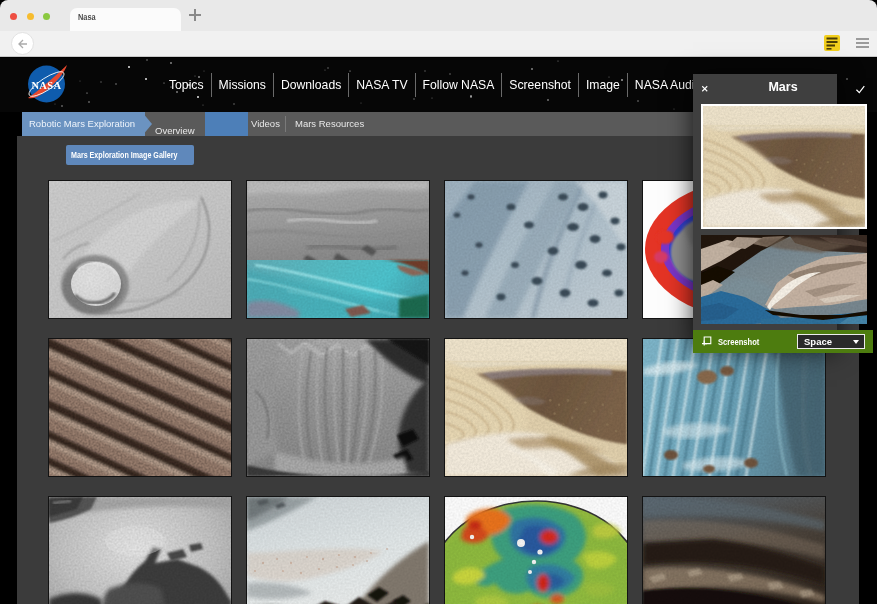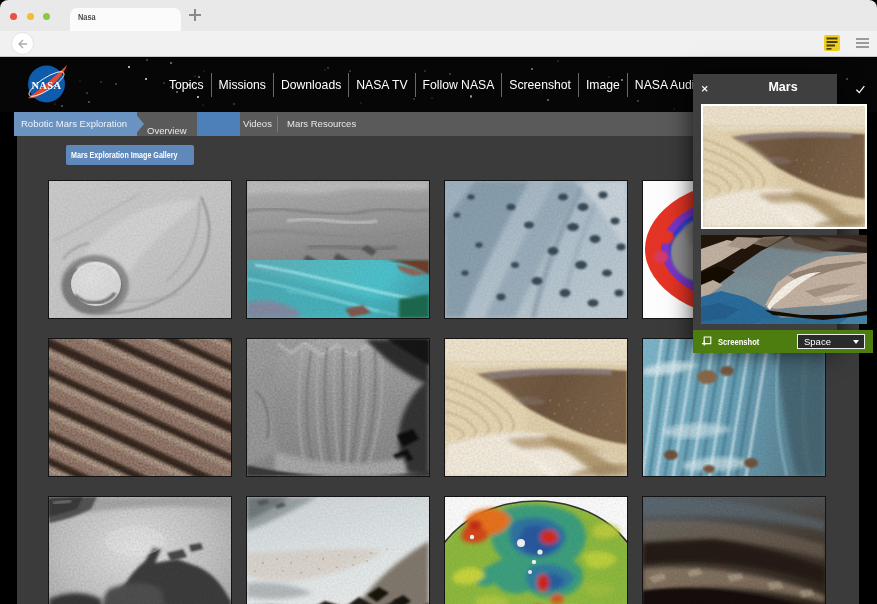--- a/index.html
+++ b/index.html
@@ -22,42 +22,42 @@
 #reload{position:absolute;left:760px;top:2px;width:16px;height:16px;}
 #exticon{position:absolute;left:824px;top:4px;width:16px;height:16px;background:#f2cf1d;border-radius:2px;}
 #burger{position:absolute;left:856px;top:7px;width:13px;height:10px;}
 .bline{position:absolute;left:0;width:13px;height:1.5px;background:#9b9b9b;}
 
 #page{position:absolute;left:0;top:58px;width:877px;height:546px;background:#000;}
 #hdr{position:absolute;left:0;top:0;width:877px;height:54px;background:#060606;overflow:hidden;}
 #nav{position:absolute;left:162px;top:0;height:54px;display:flex;align-items:center;color:#fff;font-size:12.2px;white-space:nowrap;}
 #nav span.it{padding:0 7px;}
 #nav span.sep{width:1px;height:24px;background:#6a6a6a;}
-#subnav{position:absolute;left:14px;top:54px;width:842px;height:24px;background:#5a5a5a;color:#e8e8e8;font-size:9.5px;text-align:right;}
+#subnav{position:absolute;left:22px;top:54px;width:842px;height:24px;background:#5a5a5a;color:#e8e8e8;font-size:9.5px;text-align:right;}
 #rme{position:absolute;left:0px;top:0;height:24px;line-height:24px;padding:0 10px 0 7px;background:#6b93c1;color:#eef4fb;}
 #rmearrow{position:absolute;left:120px;top:0;width:0;height:0;border-top:12px solid transparent;border-bottom:12px solid transparent;border-left:10px solid #6b93c1;}
 .snitem{position:absolute;top:0;height:24px;line-height:24px;}
 #sn-images{background:#4d7fb8;color:#fff;padding:16px 6px;}
 #snsep{position:absolute;left:263px;top:4px;width:1px;height:16px;background:#7a7a7a;}
 #content{position:absolute;left:17px;top:78px;width:842px;height:468px;background:#3b3b3b;}
 #galbtn{position:absolute;left:49px;top:9px;width:128px;height:20px;background:#5f88bb;border-radius:2px;color:#fff;font-size:9.5px;font-weight:bold;line-height:20px;white-space:nowrap;}
 #galbtn span{display:inline-block;transform:scaleX(.75);transform-origin:0 50%;margin-left:5px;}
 .img{position:absolute;border:1.5px solid #131313;overflow:hidden;background:#888;}
 .img svg{position:absolute;left:0;top:0;}
 
 #panel{position:absolute;left:693px;top:61px;width:144px;height:273px;background:#3f3f3f;box-shadow:0 4px 24px rgba(0,0,0,.75);margin-top:13px;}
 #ptitle{position:absolute;left:0;top:6px;width:180px;text-align:center;color:#fff;font-weight:bold;font-size:12.5px;}
 #px{position:absolute;left:8px;top:10.5px;width:7.5px;height:7.5px;}
 #pcheck{position:absolute;left:162px;top:10px;width:10px;height:10px;}
 #pimg1{position:absolute;left:8px;top:30px;width:166px;height:125px;background:#fff;border:2px solid #fff;overflow:hidden;}
 #pimg2{position:absolute;left:8px;top:161px;width:166px;height:89px;overflow:hidden;}
 #pbottom{position:absolute;left:0;top:256px;width:180px;height:23px;background:#4d7c0f;}
 #scicon{position:absolute;left:9px;top:6px;width:10px;height:11px;}
 #sctext{position:absolute;left:25px;top:6px;color:#fff;font-size:9.5px;font-weight:bold;transform:scaleX(.8);transform-origin:0 0;}
-#spacesel{position:absolute;left:104px;top:4px;width:68px;height:15px;background:#2a2a2a;border:1px solid #ececec;color:#fff;font-size:9.5px;font-weight:normal;}
+#spacesel{position:absolute;left:104px;top:4px;width:68px;height:15px;background:#2a2a2a;border:1px solid #ececec;color:#fff;font-size:9.5px;font-weight:bold;}
 #spacesel span{position:absolute;left:6px;top:1px;}
 #selarr{position:absolute;right:5px;top:5px;width:0;height:0;border-left:3.5px solid transparent;border-right:3.5px solid transparent;border-top:4.5px solid #fff;}
 </style>
 </head>
 <body>
 <div id="win">
   <div id="tabstrip">
     <div class="tl" style="left:10px;background:#ee4e42;"></div>
     <div class="tl" style="left:27px;background:#f6bc2f;"></div>
     <div class="tl" style="left:43px;background:#8bc940;"></div>

